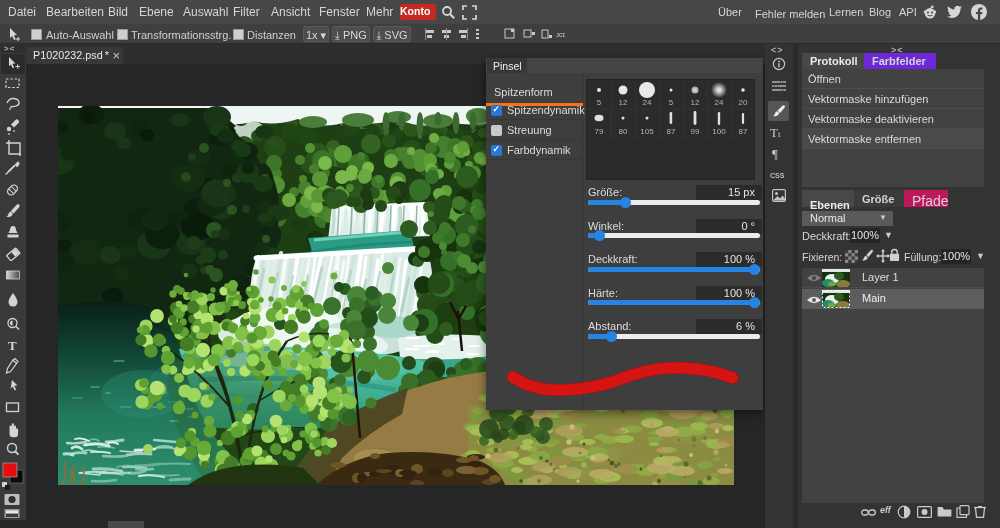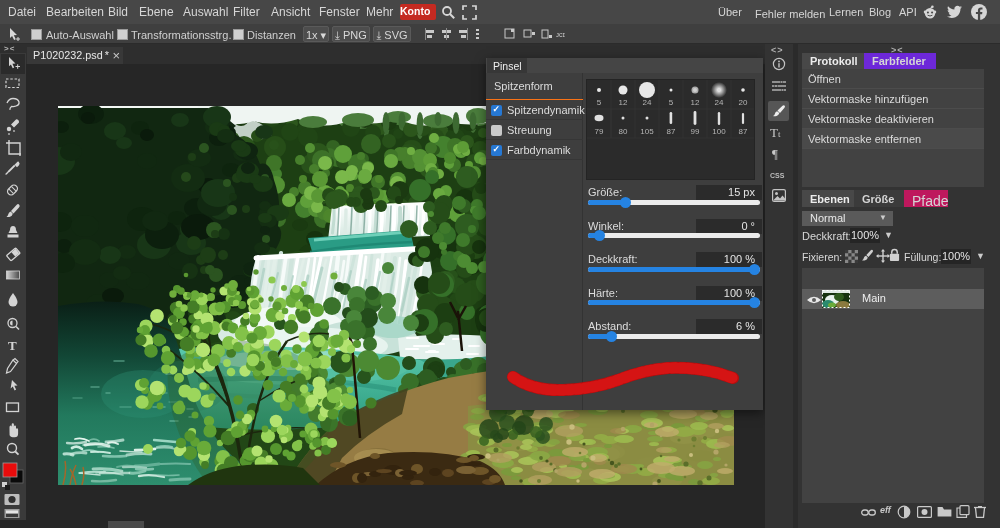--- a/index.html
+++ b/index.html
@@ -1787,21 +1787,21 @@
       <path d="M18 379 q-2 -10 -6 -16"></path>
       <path d="M24 379 q3 -10 1 -18"></path>
     </g>
 </svg>
 
 <div class="abs" id="pinselpanel" style="left:486px;top:58px;width:277px;height:352px;background:#3e3e3e;box-shadow:0 3px 10px rgba(0,0,0,.5)">
   <div style="position:absolute;left:0;top:0;width:277px;height:15px;background:#454545"></div>
   <div style="position:absolute;left:1px;top:0;width:40px;height:15px;background:#373737;color:#efefef;font-size:10.5px;font-weight:normal;padding:1.5px 0 0 6px;box-sizing:border-box">Pinsel</div>
 
   <div style="position:absolute;left:0;top:15px;width:97px;height:337px;border-right:1px solid #333">
-    <div style="position:absolute;left:0;top:0;width:97px;height:27px;border-bottom:1px solid #f97316;color:#dcdcdc;font-size:11px;padding:7px 0 0 8px">Spitzenform</div>
+    <div style="position:absolute;left:0;top:6px;width:97px;height:27px;border-bottom:3px solid #f97316;color:#dcdcdc;font-size:11px;padding:7px 0 0 8px">Spitzenform</div>
     <div style="position:absolute;left:0;top:28px;width:97px;height:19px;border-bottom:1px solid #363636">
         <span class="pcb pcbon"></span>
         <span class="pct">Spitzendynamik</span>
       </div>
     <div style="position:absolute;left:0;top:48px;width:97px;height:19px;border-bottom:1px solid #363636">
         <span class="pcb"></span>
         <span class="pct">Streuung</span>
       </div>
     <div style="position:absolute;left:0;top:68px;width:97px;height:19px;border-bottom:1px solid #363636">
         <span class="pcb pcbon"></span>
@@ -1961,21 +1961,21 @@
   <div style="position:absolute;left:4px;top:9px;width:62px;height:16px;background:#484848;color:#ececec;font-size:11px;font-weight:bold;padding:2px 0 0 8px;box-sizing:border-box">Protokoll</div>
   <div style="position:absolute;left:66px;top:9px;width:72px;height:16px;background:#6d28d9;color:#d5d5d5;font-size:11px;font-weight:bold;padding:2px 0 0 8px;box-sizing:border-box">Farbfelder</div>
 
   <div style="position:absolute;left:4px;top:25px;width:182px;height:118px;background:#424242">
     <div class="hrow" style="top:0">Öffnen</div>
     <div class="hrow" style="top:20px">Vektormaske hinzufügen</div>
     <div class="hrow" style="top:40px">Vektormaske deaktivieren</div>
     <div class="hrow" style="top:60px;background:#4a4a4a">Vektormaske entfernen</div>
   </div>
 
-  <div style="position:absolute;left:4px;top:146px;width:52px;height:17px;background:#484848;color:#ececec;font-size:11px;font-weight:bold;padding:3px 0 0 8px;box-sizing:border-box">Ebenen</div>
+  <div style="position:absolute;left:4px;top:146px;width:52px;height:17px;background:#484848;color:#ececec;font-size:11px;font-weight:bold;padding:9px 0 0 8px;box-sizing:border-box">Ebenen</div>
   <div style="position:absolute;left:56px;top:146px;width:50px;height:17px;background:#3b3b3b;color:#d5d5d5;font-size:11px;font-weight:bold;padding:3px 0 0 8px;box-sizing:border-box">Größe</div>
   <div style="position:absolute;left:106px;top:146px;width:44px;height:17px;background:#be185d;color:#d5d5d5;font-size:14px;font-weight:normal;padding:3px 0 0 8px;box-sizing:border-box">Pfade</div>
 
   <div style="position:absolute;left:4px;top:167px;width:91px;height:15px;background:#5a5a5a;color:#e8e8e8;font-size:11px;padding:1px 0 0 8px;box-sizing:border-box">Normal<span style="position:absolute;right:6px;top:2px;font-size:8px;color:#ccc">▼</span></div>
 
   <div style="position:absolute;left:4px;top:186px;color:#d8d8d8;font-size:11px">Deckkraft:</div>
   <div style="position:absolute;left:52px;top:184px;width:30px;height:15px;background:#252525;color:#e4e4e4;font-size:11px;text-align:center;padding-top:1px;box-sizing:border-box">100%</div>
   <div style="position:absolute;left:86px;top:186px;color:#ccc;font-size:9px">▼</div>
 
   <div style="position:absolute;left:4px;top:207px;color:#d8d8d8;font-size:10.5px">Fixieren:</div>
@@ -2010,20 +2010,36 @@
     </svg>
   <svg style="position:absolute;left:91px;top:204px" width="11" height="14" viewBox="0 0 12 15">
       <rect x="1" y="6" width="10" height="8" rx="1" fill="#cfcfcf"></rect>
       <path d="M3 6 V4.5 Q3 1.5 6 1.5 Q9 1.5 9 4.5 V6" fill="none" stroke="#cfcfcf" stroke-width="1.6"></path>
     </svg>
   <div style="position:absolute;left:106px;top:207px;color:#d8d8d8;font-size:10.5px">Füllung:</div>
   <div style="position:absolute;left:143px;top:205px;width:30px;height:15px;background:#252525;color:#e4e4e4;font-size:11px;text-align:center;padding-top:1px;box-sizing:border-box">100%</div>
   <div style="position:absolute;left:178px;top:207px;color:#ccc;font-size:9px">▼</div>
 
   <div style="position:absolute;left:4px;top:224px;width:182px;height:235px;background:#424242">
+    <div style="position:absolute;left:0;top:0;width:182px;height:20px;border-bottom:1px solid #4c4c4c">
+      <svg style="position:absolute;left:5px;top:5px" width="14" height="10" viewBox="0 0 14 10" opacity="0.45">
+          <path d="M0 5 Q7 -1.5 14 5 Q7 11.5 0 5 Z" fill="#c9c9c9"></path>
+          <circle cx="7" cy="5" r="2" fill="#424242"></circle>
+        </svg>
+      <svg style="position:absolute;left:20px;top:1px" width="28" height="18" viewBox="0 0 28 18">
+          <rect width="28" height="18" fill="#15320f"></rect>
+          <rect y="0" width="28" height="3" fill="#dfe9e4"></rect>
+          <ellipse cx="10" cy="10" rx="7" ry="5" fill="#e8f2ee"></ellipse>
+          <ellipse cx="6" cy="14" rx="6" ry="4" fill="#2a8a6e"></ellipse>
+          <ellipse cx="21" cy="15" rx="7" ry="4" fill="#8a7a3e"></ellipse>
+          <ellipse cx="17" cy="7" rx="5" ry="4" fill="#2d5a1d"></ellipse>
+          <ellipse cx="10" cy="15" rx="4" ry="2.5" fill="#6aab3a"></ellipse>
+        </svg>
+      <span style="position:absolute;left:60px;top:3px;color:#dedede;font-size:11px">Layer 1</span>
+    </div>
     <div style="position:absolute;left:0;top:21px;width:182px;height:20px;background:#5d5d5d">
       <svg style="position:absolute;left:5px;top:6px" width="14" height="10" viewBox="0 0 14 10">
           <path d="M0 5 Q7 -1.5 14 5 Q7 11.5 0 5 Z" fill="#e8e8e8"></path>
           <circle cx="7" cy="5" r="2" fill="#5d5d5d"></circle>
         </svg>
       <svg style="position:absolute;left:20px;top:1px" width="28" height="18" viewBox="0 0 28 18">
           <rect width="28" height="18" fill="#15320f"></rect>
           <rect y="0" width="28" height="3" fill="#dfe9e4"></rect>
           <ellipse cx="10" cy="10" rx="7" ry="5" fill="#e8f2ee"></ellipse>
           <ellipse cx="6" cy="14" rx="6" ry="4" fill="#2a8a6e"></ellipse>

